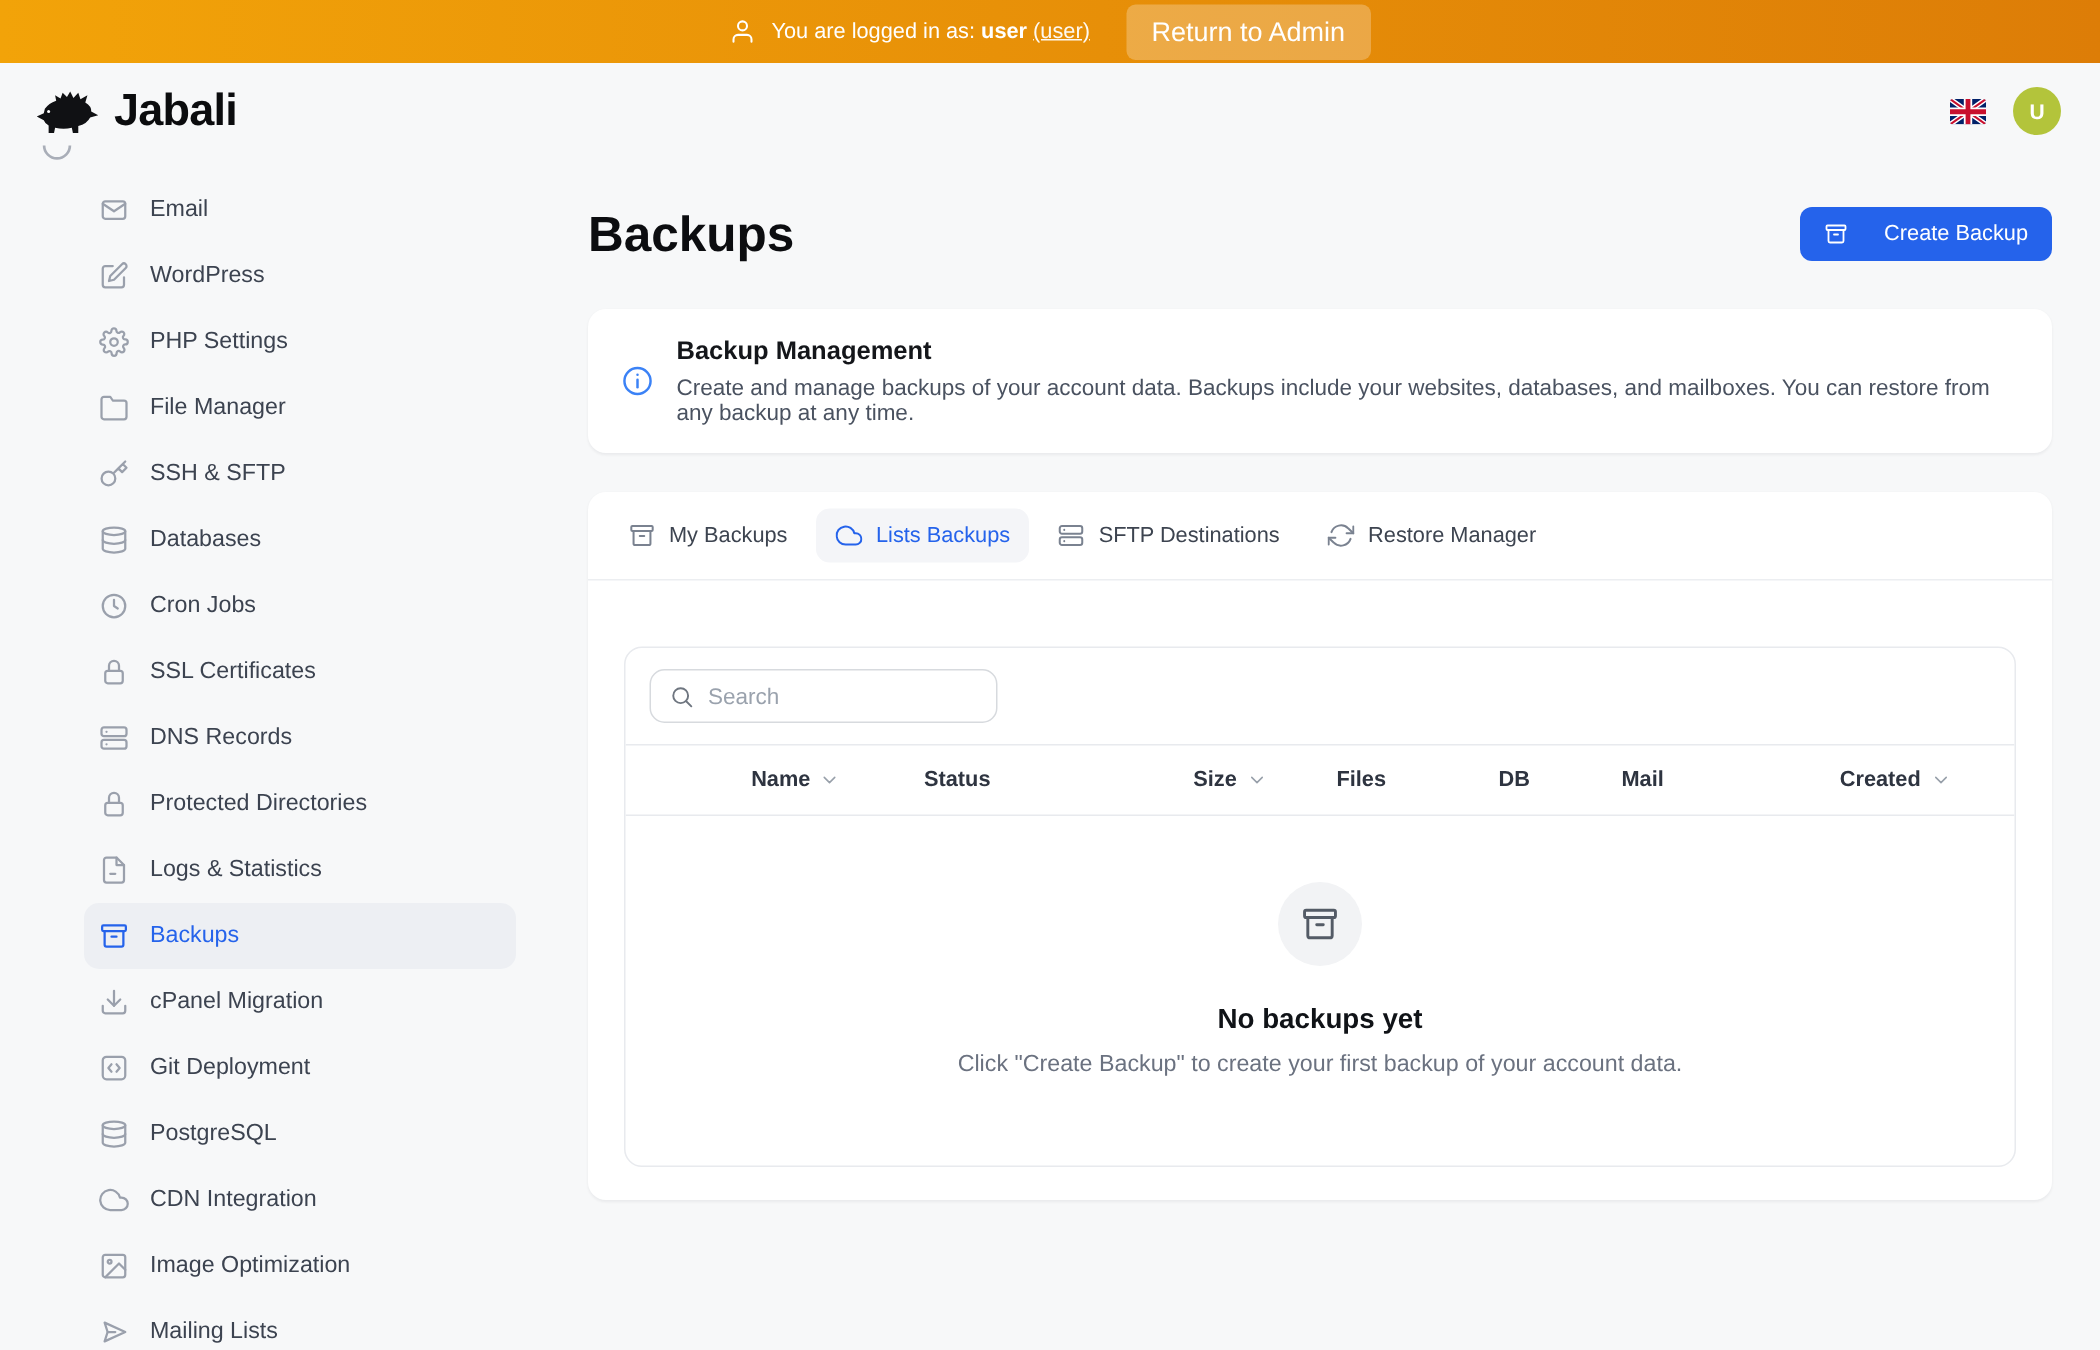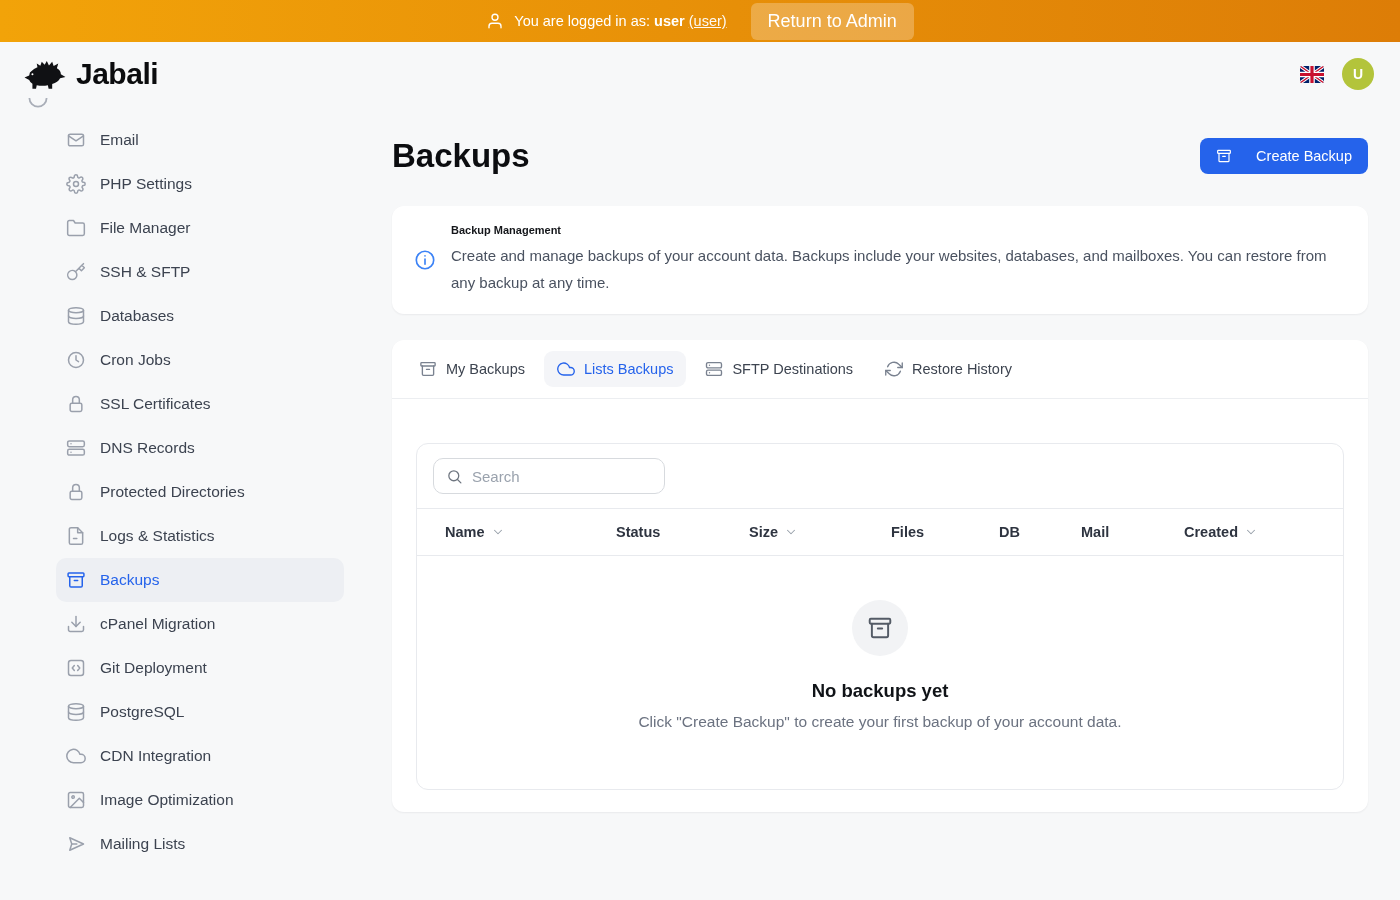--- a/index.html
+++ b/index.html
@@ -64,22 +64,22 @@
     background:var(--accent,#2563eb); color:#fff; border:none; border-radius:8px;
     font-size:14.5px; font-family:inherit; cursor:pointer;
   }
   .create-btn .ic{ width:16px; height:16px; }
 
   .info-card{
     background:#fff; border-radius:12px; box-shadow:0 1px 2px rgba(16,24,40,.06);
     padding:18px 26px 18px 22px; display:flex; align-items:center; gap:15px; margin-bottom:26px;
   }
   .info-card .ic{ width:22px; height:22px; color:#3b82f6; flex-shrink:0; }
-  .info-title{ font-size:11px; font-weight:700; color:#14161a; margin-bottom:6px; }
-  .info-desc{ font-size:15px; color:#4a5260; line-height:27px; }
+  .info-title{ font-size:17px; font-weight:700; color:#14161a; margin-bottom:6px; }
+  .info-desc{ font-size:15px; color:#4a5260; line-height:17px; }
 
   .tab-card{ background:#fff; border-radius:12px; box-shadow:0 1px 2px rgba(16,24,40,.06); }
   .tabs{ display:flex; gap:6px; padding:11px 14px; border-bottom:1px solid #eceef1; }
   .tab{
     display:flex; align-items:center; gap:9px; padding:9px 13px; border-radius:9px;
     font-size:14.5px; color:#3d4450; cursor:pointer; background:transparent; border:none;
     font-family:inherit;
   }
   .tab .ic{ width:18px; height:18px; color:#7a8290; }
   .tab.active{ background:#f4f5f8; color:var(--accent,#2563eb); }
@@ -99,21 +99,21 @@
   }
   .search-box input::placeholder{ color:#9aa2ad; }
 
   .thead{
     display:grid; grid-template-columns:171px 133px 142px 108px 82px 103px 1fr;
     padding:15px 0 15px 28px; border-top:1px solid #e8eaee; border-bottom:1px solid #e8eaee;
     font-size:14.5px; font-weight:700; color:#2e3440; align-items:center;
   }
   .th{ display:flex; align-items:center; gap:6px; }
   .th .ic{ width:14px; height:14px; color:#98a0aa; }
-  .th[data-sortable="true"]{ cursor:pointer; }
+  .th[data-sortable="true"]{ cursor:pointer;justify-content:center; }
 
   .empty{ padding:44px 20px 58px; text-align:center; }
   .empty-circle{
     width:56px; height:56px; border-radius:50%; background:#f2f3f5;
     display:flex; align-items:center; justify-content:center; margin:0 auto 24px;
   }
   .empty-circle .ic{ width:26px; height:26px; color:#545b66; }
   .empty-title{ font-size:18.5px; font-weight:700; color:#101317; margin-bottom:11px; }
   .empty-msg{ font-size:15.5px; color:#6b7280; }
 </style>
@@ -169,20 +169,29 @@
 
   <nav class="sidebar">
     <div class="side-item">
         <span class="ic">
           <svg viewBox="0 0 24 24" fill="none" stroke="currentColor" stroke-width="1.8" stroke-linecap="round" stroke-linejoin="round">
             <rect x="3" y="5" width="18" height="14" rx="2"></rect>
             <path d="M3 7l9 6 9-6"></path>
           </svg>
         </span>
         <span class="label">Email</span>
+      </div>
+      <div class="side-item">
+        <span class="ic">
+          <svg viewBox="0 0 24 24" fill="none" stroke="currentColor" stroke-width="1.8" stroke-linecap="round" stroke-linejoin="round">
+            <path d="M11 4H5a2 2 0 0 0-2 2v13a2 2 0 0 0 2 2h13a2 2 0 0 0 2-2v-6"></path>
+            <path d="M18.4 2.6a2.1 2.1 0 0 1 3 3L12 15l-4 1 1-4 9.4-9.4z"></path>
+          </svg>
+        </span>
+        <span class="label">WordPress</span>
       </div>
       <div class="side-item">
         <span class="ic">
           <svg viewBox="0 0 24 24" fill="none" stroke="currentColor" stroke-width="1.8" stroke-linecap="round" stroke-linejoin="round">
             <circle cx="12" cy="12" r="3"></circle>
             <path d="M19.4 15a1.65 1.65 0 0 0 .33 1.82l.06.06a2 2 0 1 1-2.83 2.83l-.06-.06a1.65 1.65 0 0 0-1.82-.33 1.65 1.65 0 0 0-1 1.51V21a2 2 0 1 1-4 0v-.09a1.65 1.65 0 0 0-1-1.51 1.65 1.65 0 0 0-1.82.33l-.06.06a2 2 0 1 1-2.83-2.83l.06-.06a1.65 1.65 0 0 0 .33-1.82 1.65 1.65 0 0 0-1.51-1H3a2 2 0 1 1 0-4h.09a1.65 1.65 0 0 0 1.51-1 1.65 1.65 0 0 0-.33-1.82l-.06-.06a2 2 0 1 1 2.83-2.83l.06.06a1.65 1.65 0 0 0 1.82.33h0a1.65 1.65 0 0 0 1-1.51V3a2 2 0 1 1 4 0v.09a1.65 1.65 0 0 0 1 1.51h0a1.65 1.65 0 0 0 1.82-.33l.06-.06a2 2 0 1 1 2.83 2.83l-.06.06a1.65 1.65 0 0 0-.33 1.82v0a1.65 1.65 0 0 0 1.51 1H21a2 2 0 1 1 0 4h-.09a1.65 1.65 0 0 0-1.51 1z"></path>
           </svg>
         </span>
         <span class="label">PHP Settings</span>
       </div>
@@ -391,21 +400,21 @@
             <span>SFTP Destinations</span>
           </button>
           <button class="tab">
             <span class="ic">
               <svg viewBox="0 0 24 24" fill="none" stroke="currentColor" stroke-width="1.8" stroke-linecap="round" stroke-linejoin="round">
                 <polyline points="23 4 23 10 17 10"></polyline>
                 <polyline points="1 20 1 14 7 14"></polyline>
                 <path d="M3.51 9a9 9 0 0 1 14.85-3.36L23 10M1 14l4.64 4.36A9 9 0 0 0 20.49 15"></path>
               </svg>
             </span>
-            <span>Restore History</span>
+            <span>Restore Manager</span>
           </button>
       </div>
 
       <div class="tab-content">
         <div class="table-card">
 
           <div class="search-row">
             <div class="search-box">
               <span class="ic">
                   <svg viewBox="0 0 24 24" fill="none" stroke="currentColor" stroke-width="1.8" stroke-linecap="round" stroke-linejoin="round">

